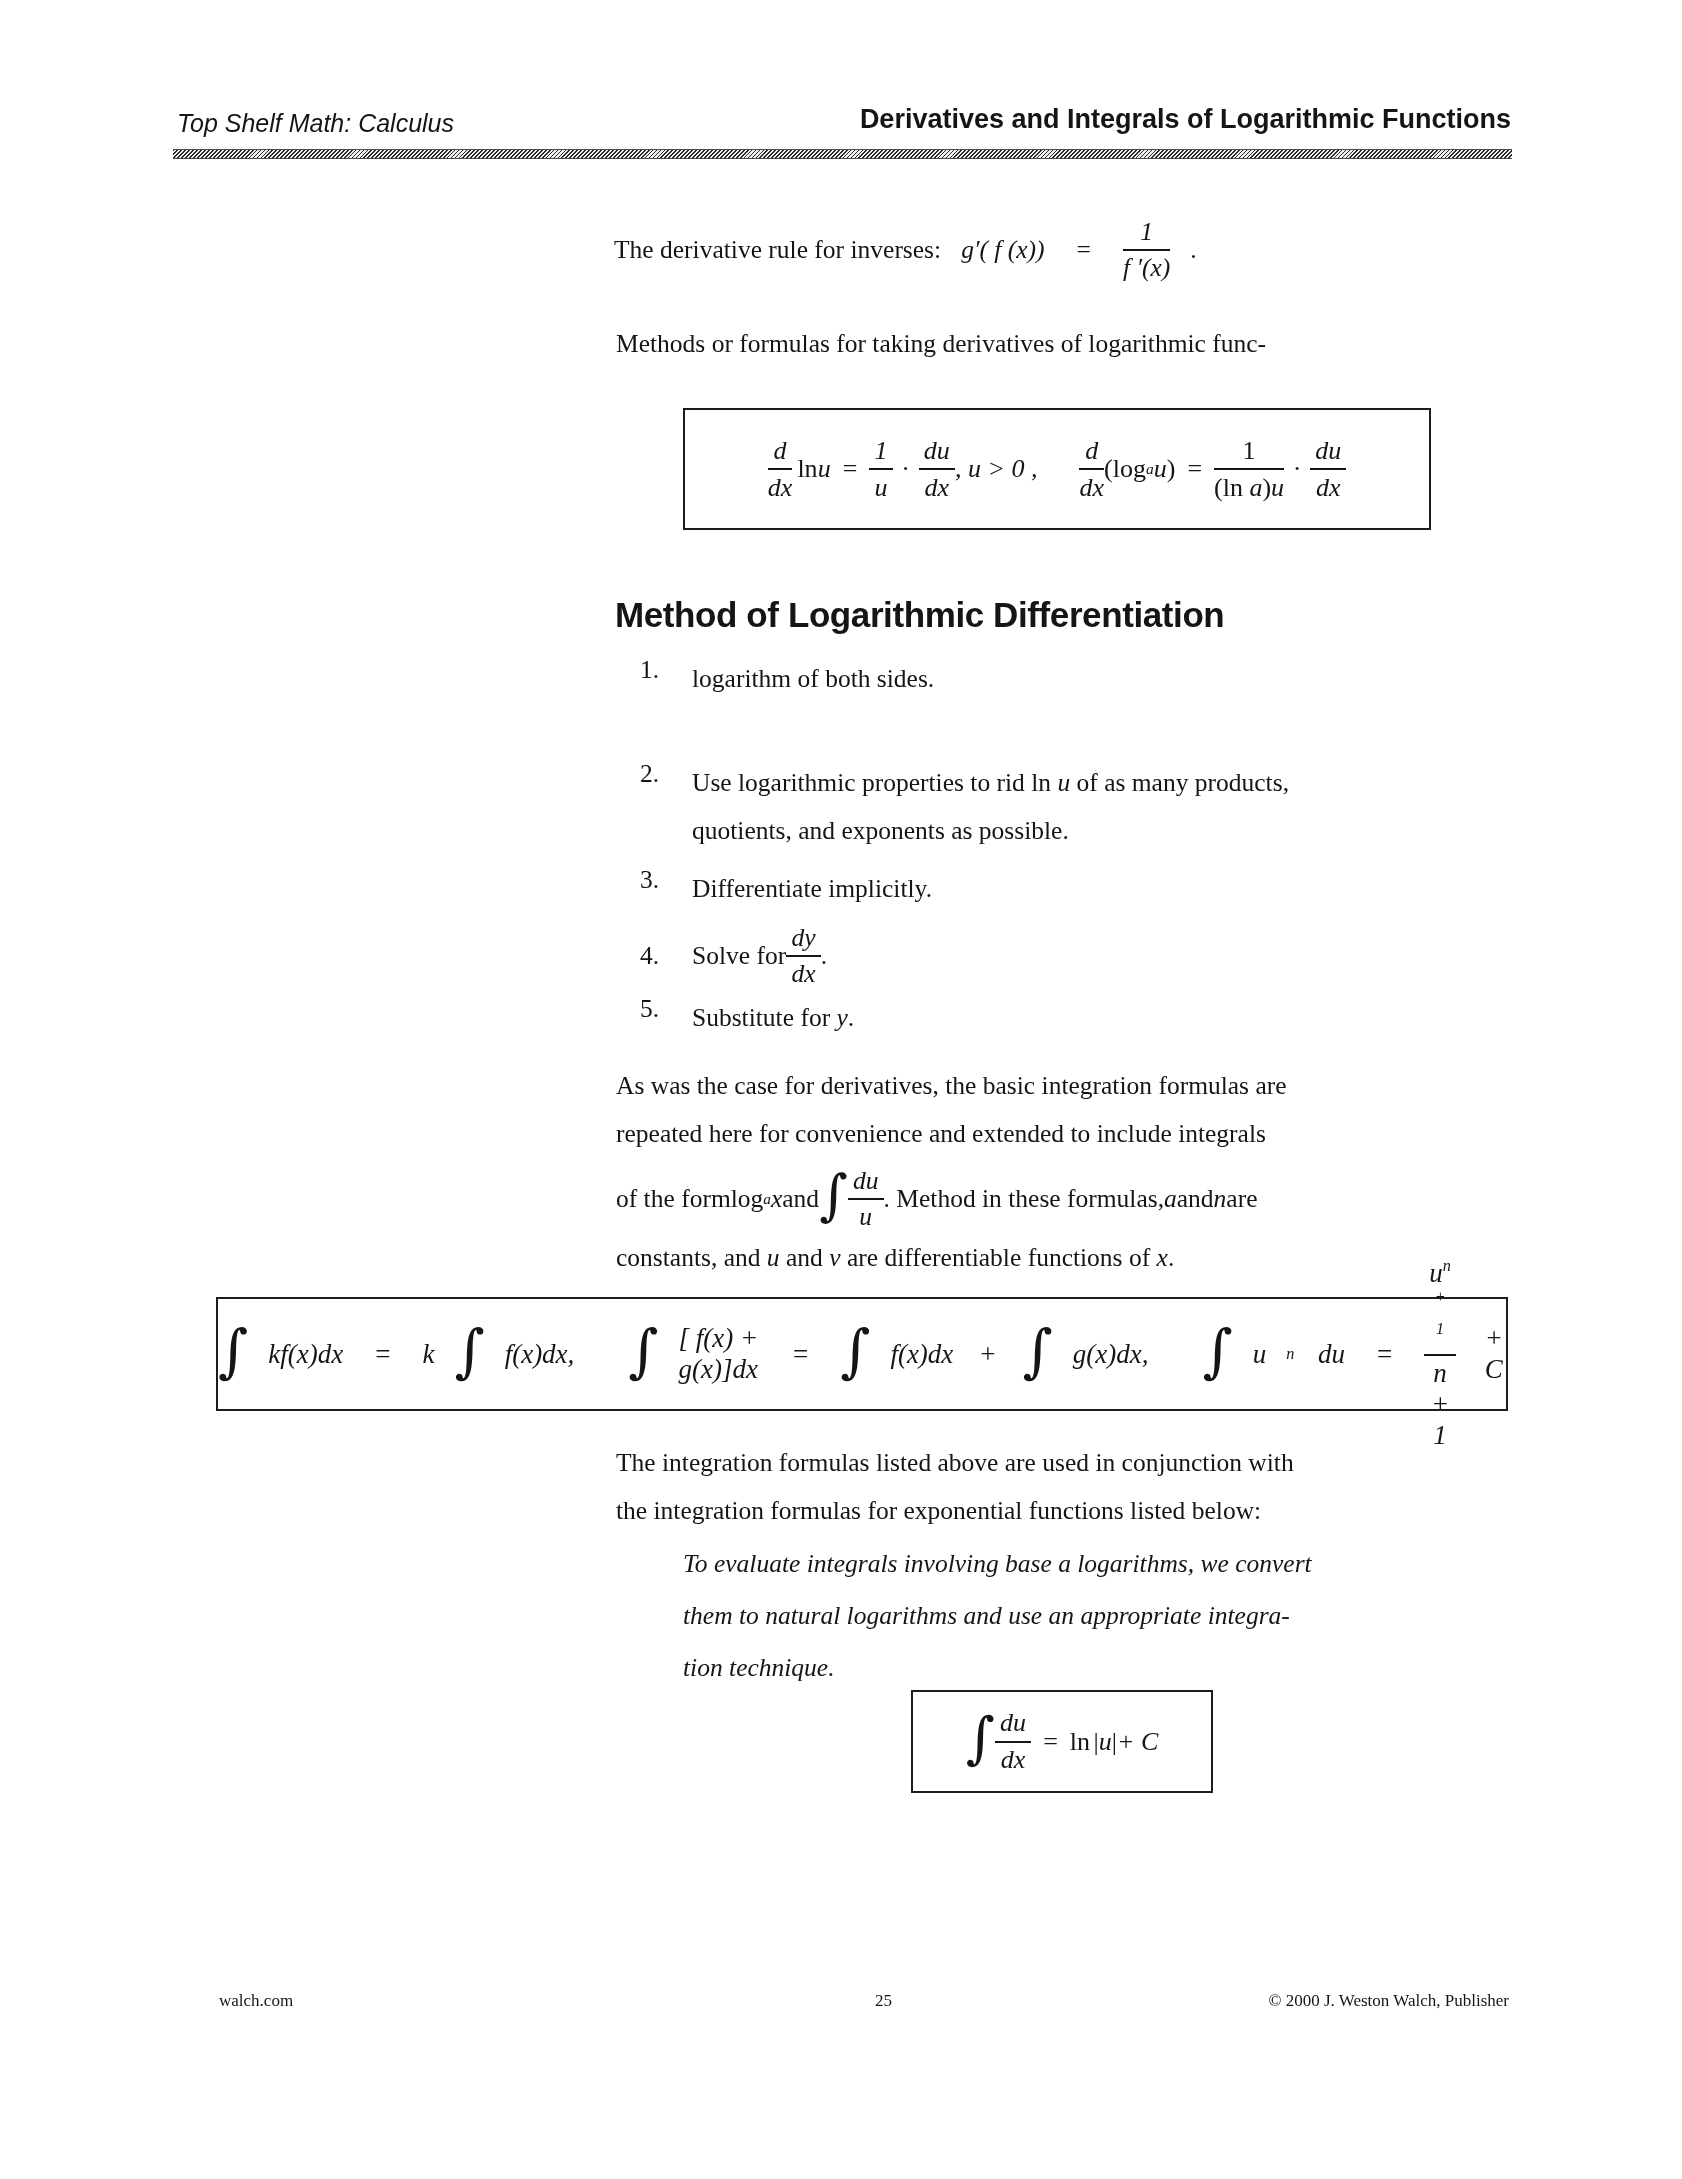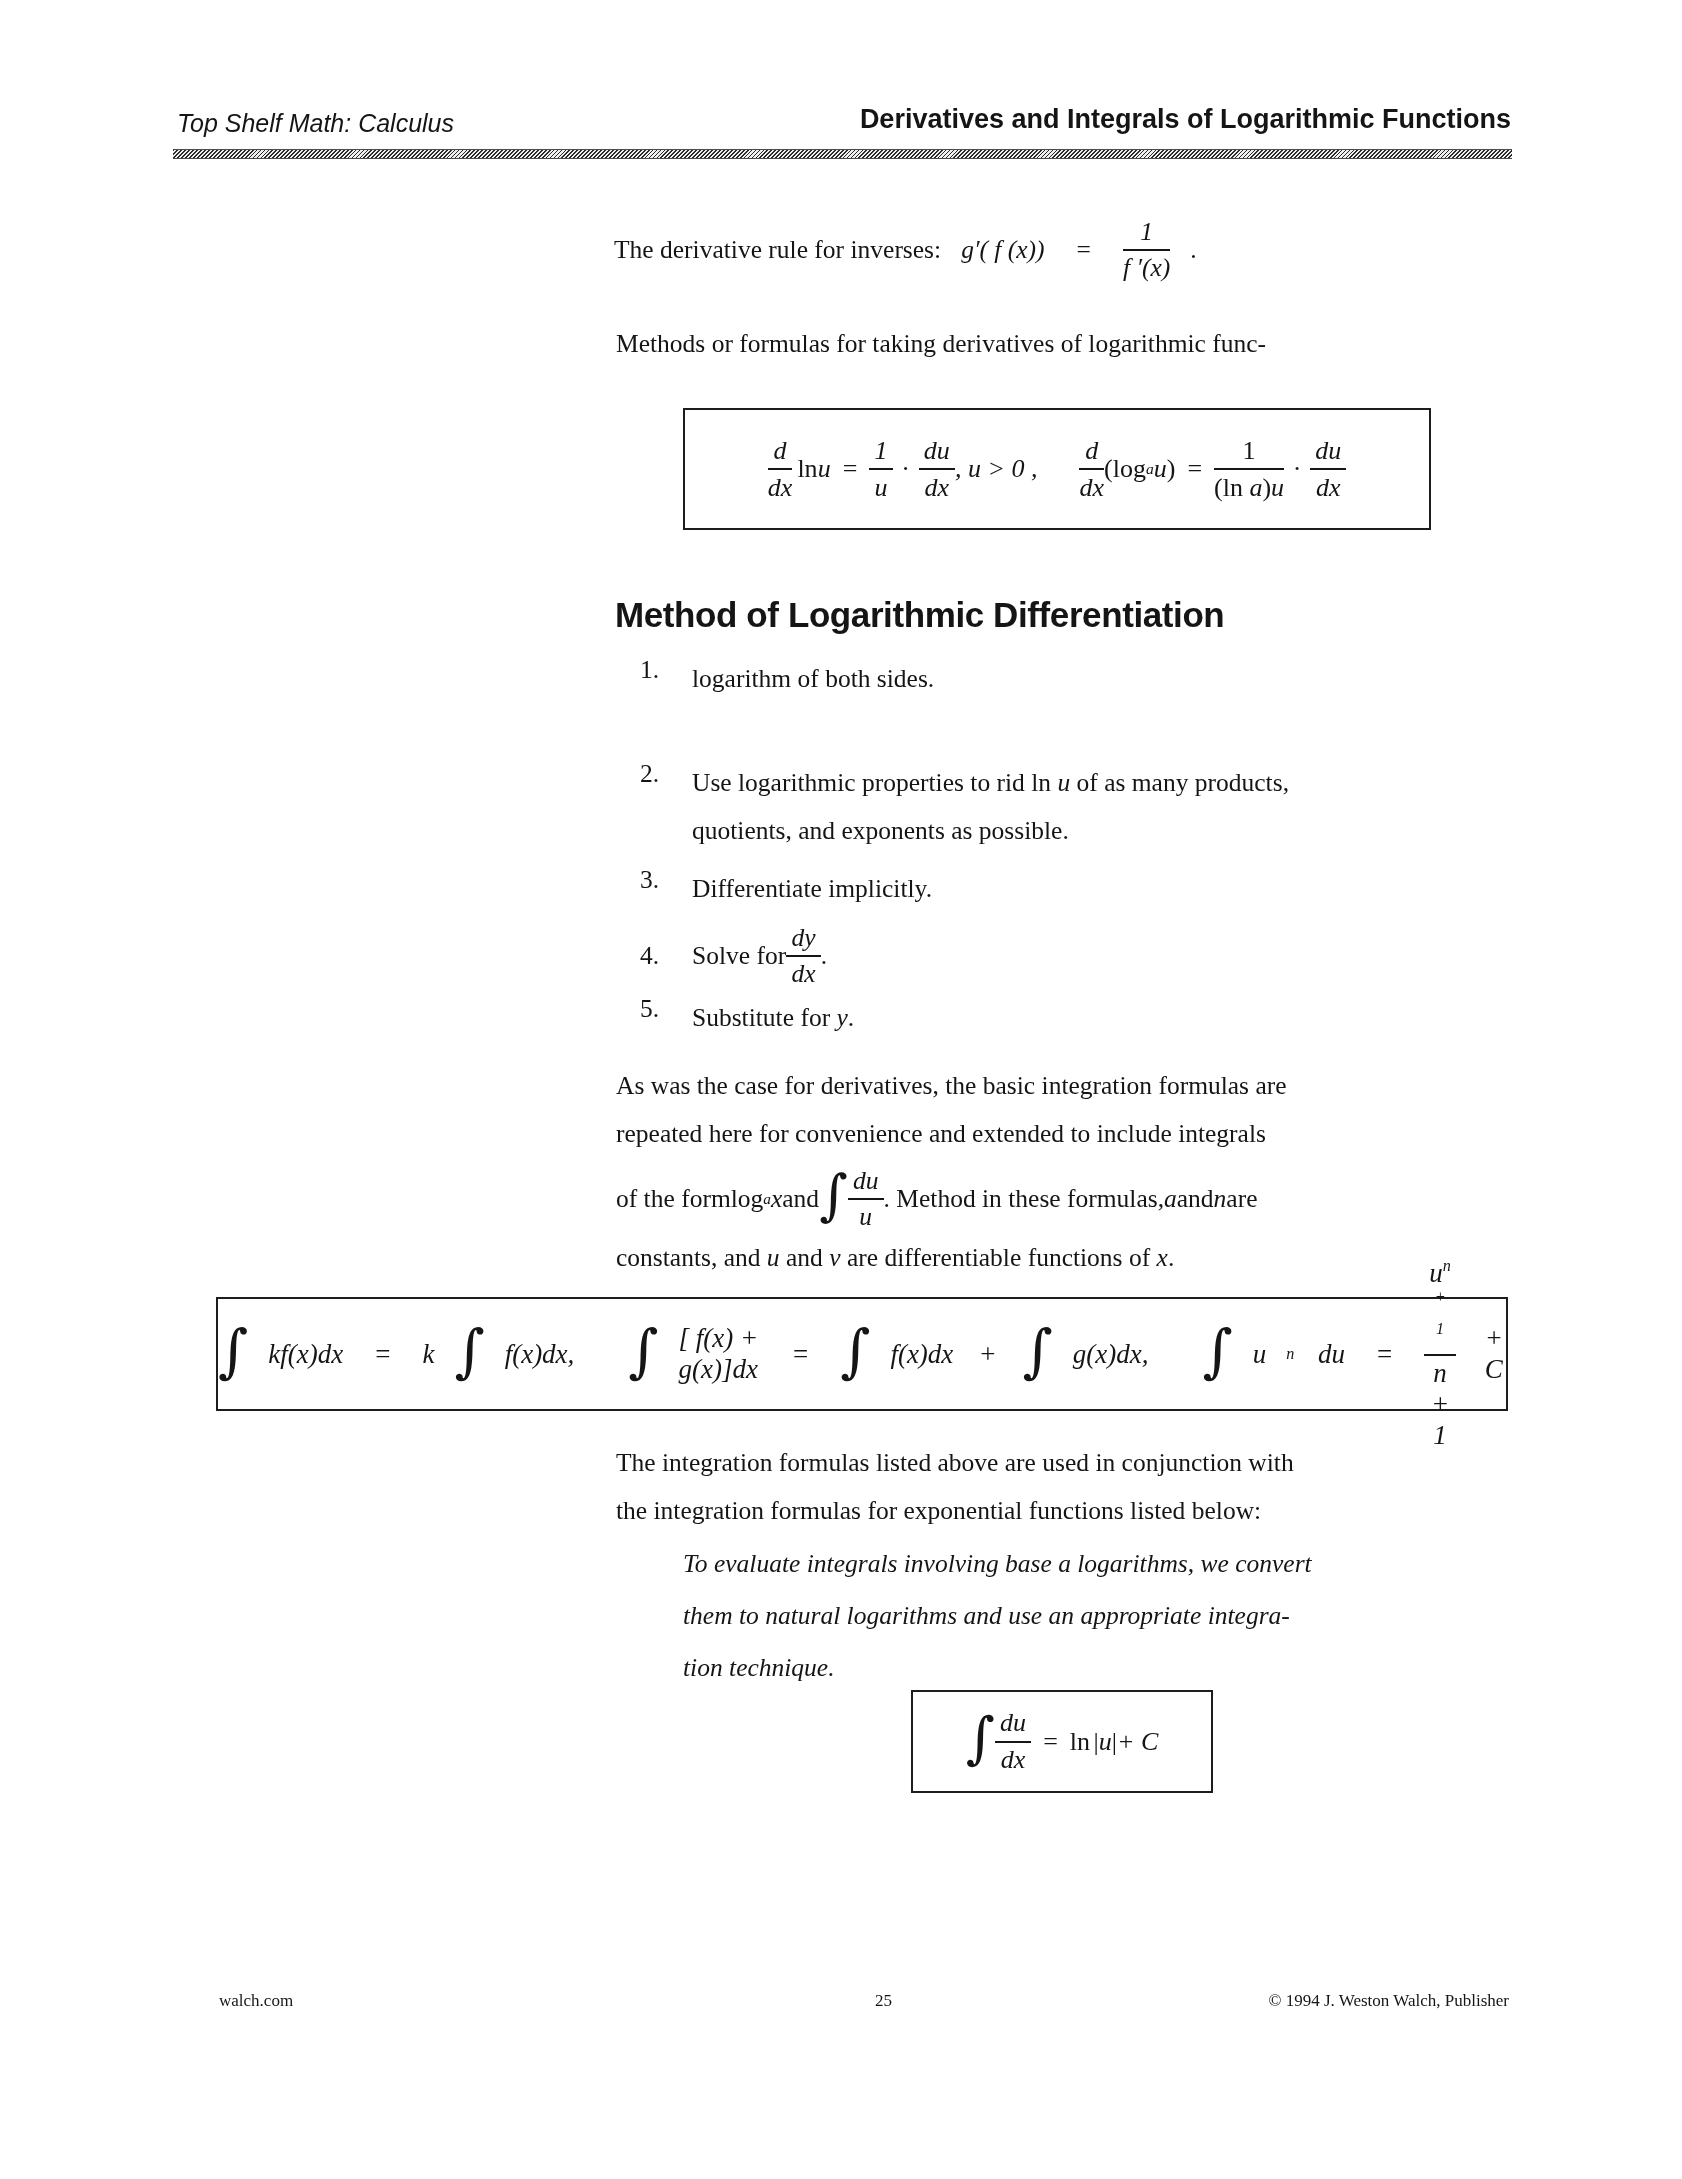--- a/index.html
+++ b/index.html
@@ -238,14 +238,14 @@
   <span class="eqs">=</span>
   <span>ln</span>
   <span style="margin-left:3.5px;">|</span>
   <span class="it">u</span>
   <span>|</span>
   <span class="it"> + C</span>
 </div>
 
 <div class="abs footer foot-center">25</div>
 <div class="abs footer foot-left">walch.com</div>
-<div class="abs footer foot-right">© 1994 J. Weston Walch, Publisher</div>
+<div class="abs footer foot-right">© 2000 J. Weston Walch, Publisher</div>
 
 
 </body></html>

